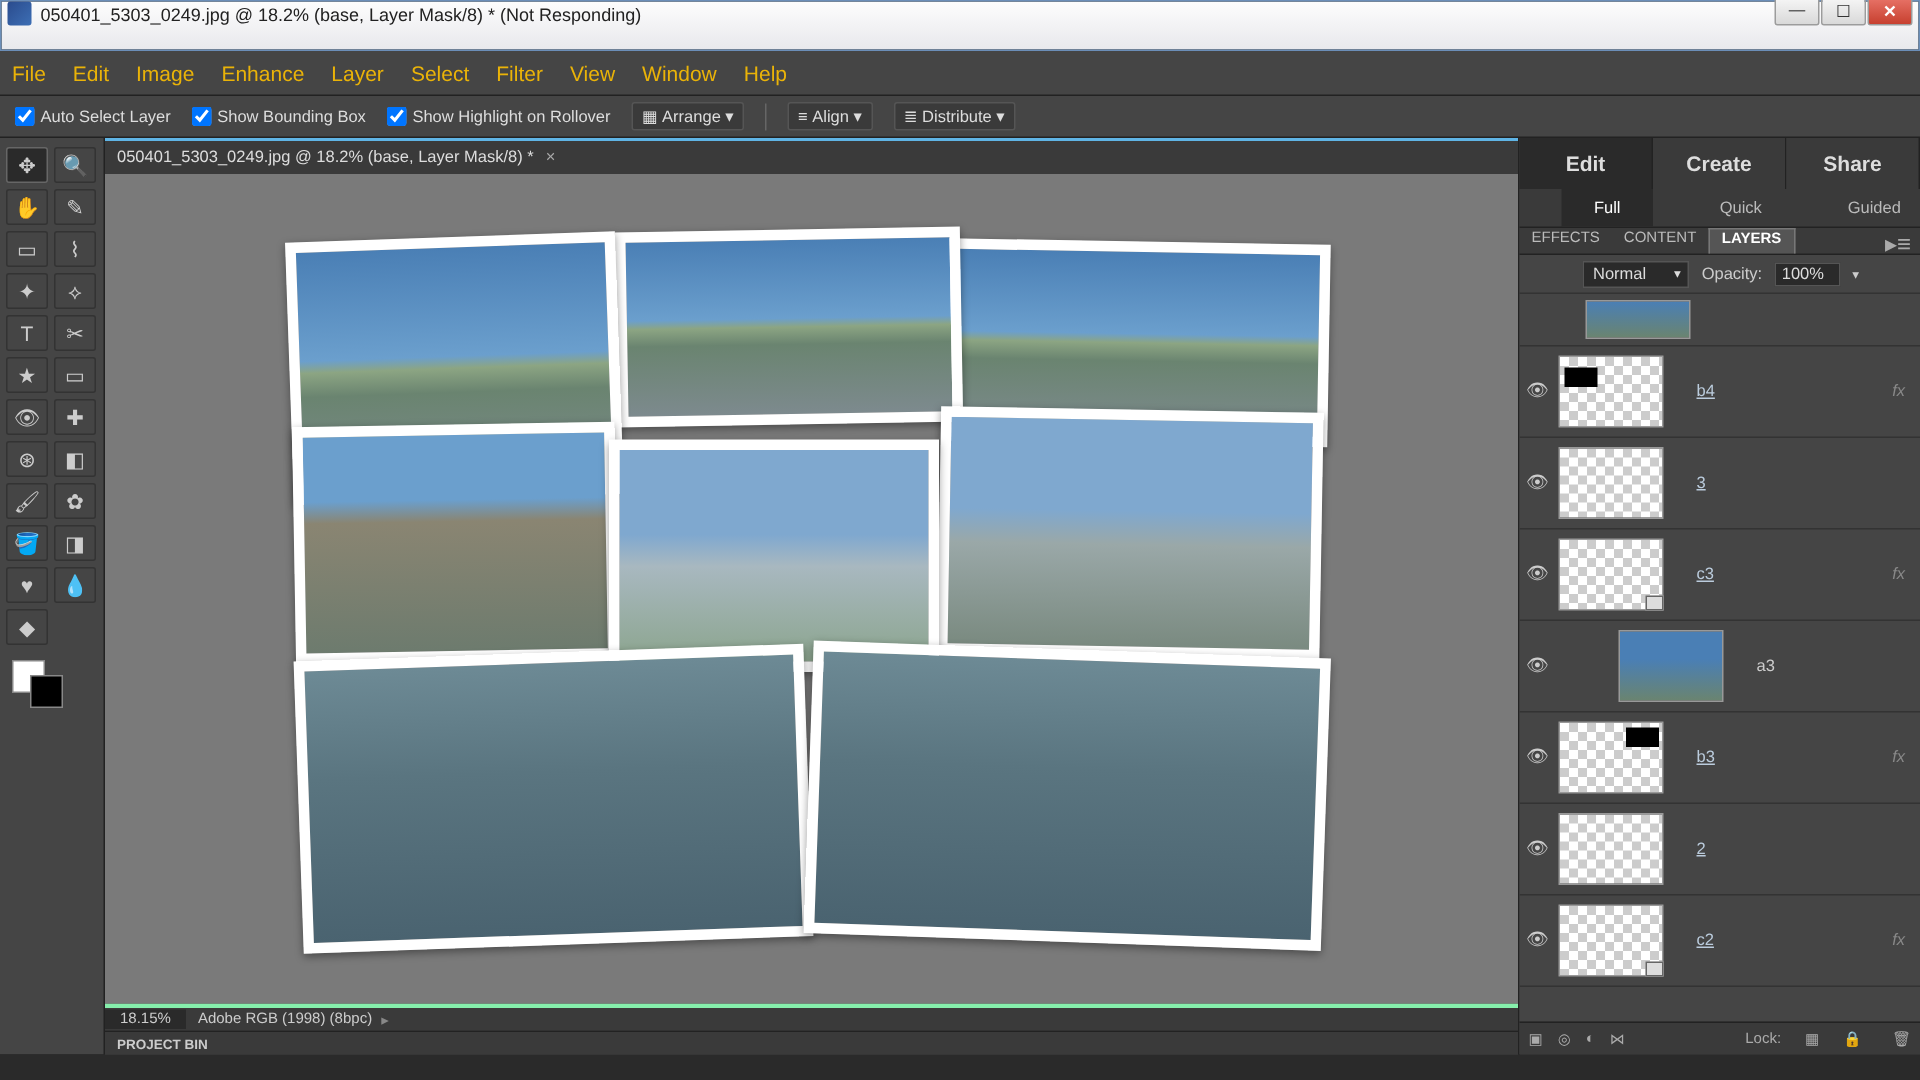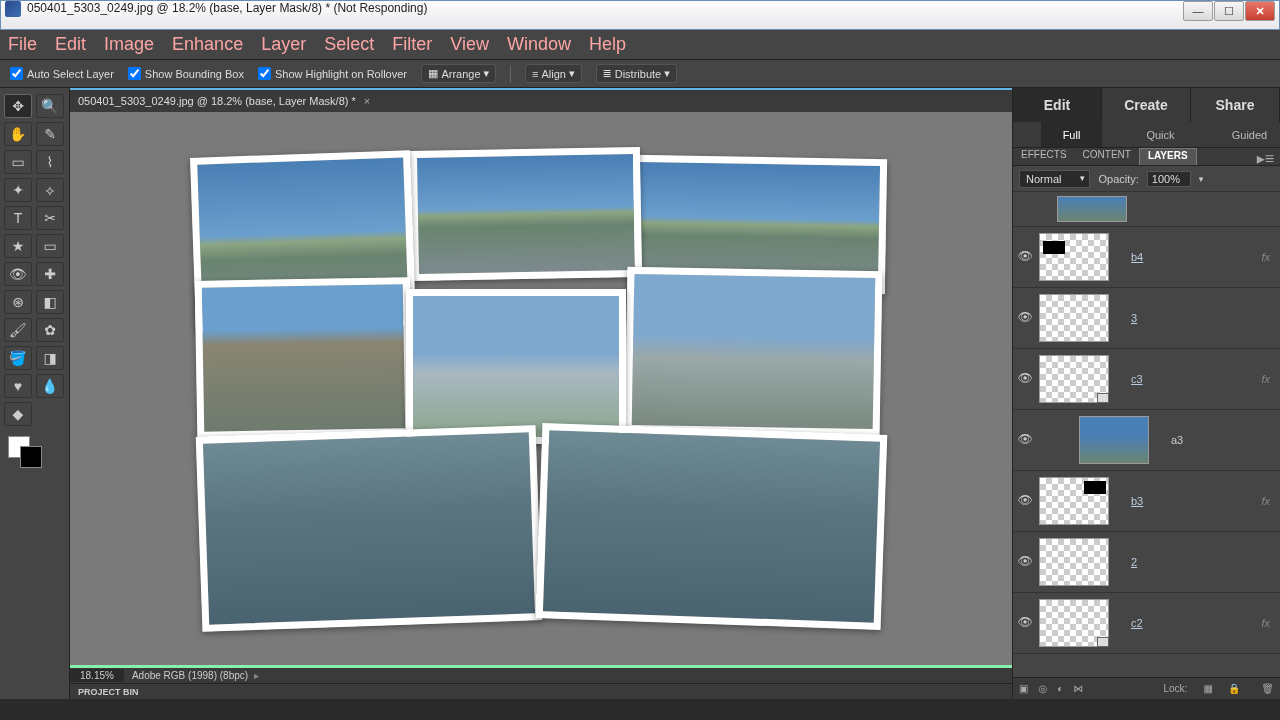--- a/index.html
+++ b/index.html
@@ -1,28 +1,28 @@
 <!DOCTYPE html>
 <html><head>
 <meta charset="utf-8">
 <style>
 * { margin: 0; padding: 0; box-sizing: border-box; font-family: Tahoma, sans-serif; }
 body { background: #000; overflow: hidden; width: 1280px; height: 720px; }
 
 
-.titlebar { height: 30px; background: linear-gradient(#fdfdfd,#e8e8ec); display: flex; align-items: flex-start; padding: 0 4px; border: 1px solid #6b8eb8; }
+.titlebar { height: 30px; background: linear-gradient(#fdfdfd,#e8e8ec); display: flex; align-items: flex-end; padding: 16px 4px; border: 1px solid #6b8eb8; }
 .titlebar-icon { width: 16px; height: 16px; background: linear-gradient(135deg,#2a4b8d,#3d6fb5); margin-right: 6px; border-radius: 2px; }
 .titlebar-text { font-size: 12px; color: #222; flex: 1; }
 .winbtns { display: flex; gap: 1px; }
 .winbtn { width: 30px; height: 20px; background: linear-gradient(#f7f7f7,#d9d9d9); border: 1px solid #9c9c9c; border-radius: 2px; display: flex; align-items: center; justify-content: center; font-size: 11px; color: #333; cursor: pointer; }
 .winbtn.close { background: linear-gradient(#e9756a,#c7402f); color: #fff; font-weight: bold; }
 
 
 .menubar { height: 30px; background: #454545; padding: 0 8px; display: flex; align-items: center; gap: 18px; border-bottom: 1px solid #222; }
-.menuitem { color: #fca5a5; font-size: 18px; cursor: pointer; }
+.menuitem { color: #eab308; font-size: 14px; cursor: pointer; }
 
 
 .optionsbar { height: 28px; background: #454545; border-bottom: 1px solid #222; display: flex; align-items: center; padding: 0 10px; gap: 14px; color: #ddd; font-size: 11px; }
 .optionsbar label { display: flex; align-items: center; gap: 4px; }
 .optionsbar .dd { display: inline-flex; align-items: center; gap: 3px; background: #3a3a3a; padding: 2px 6px; border: 1px solid #555; border-radius: 2px; cursor: pointer; }
 .optionsbar .sep { width: 1px; height: 18px; background: #666; }
 
 
 .mainwrap { display: flex; height: 611px; }
 
@@ -60,21 +60,21 @@
 .rp-tabs1 { display: flex; height: 34px; }
 .rp-tab1 { flex: 1; display: flex; align-items: center; justify-content: center; color: #ddd; font-size: 14px; font-weight: bold; background: #3a3a3a; border-right: 1px solid #222; cursor: pointer; }
 .rp-tab1.active { background: #2a2a2a; }
 .rp-tabs2 { display: flex; height: 26px; background: #3a3a3a; border-bottom: 1px solid #222; }
 .rp-tab2 { flex: 1; display: flex; align-items: center; justify-content: center; color: #bbb; font-size: 11px; cursor: pointer; margin-left: 28px; }
 .rp-tab2.active { color: #fff; background: #2a2a2a; }
 .rp-tabs3 { display: flex; height: 18px; background: #3a3a3a; border-bottom: 1px solid #222; justify-content: space-between; }
 .rp-tab3 { padding: 1px 8px; font-size: 10px; color: #bbb; cursor: pointer; }
 .rp-tab3.active { background: #555; color: #fff; font-weight: bold; border: 1px solid #777; border-bottom: none; }
 .layer-ctrl { height: 26px; display: flex; align-items: center; padding: 0 6px; gap: 8px; background: #454545; border-bottom: 1px solid #333; font-size: 11px; color: #ccc; }
-.layer-ctrl .blend { background: #2a2a2a; border: 1px solid #555; padding: 2px 28px 2px 6px; font-size: 11px; color: #ddd; position: relative; cursor: pointer; }
+.layer-ctrl .blend { background: #2a2a2a; border: 1px solid #555; padding: 2px 28px 2px 6px; font-size: 11px; color: #ddd; position: relative; cursor: pointer; margin-left: 36px; }
 .layer-ctrl .blend::after { content: "▾"; position: absolute; right: 5px; font-size: 9px; }
 .layer-ctrl .opv { background: #2a2a2a; border: 1px solid #555; padding: 1px 4px; width: 44px; font-size: 11px; color: #ddd; }
 .layers { flex: 1; overflow: hidden; background: #454545; }
 .layer { display: flex; align-items: center; padding: 6px 4px; border-bottom: 1px solid #333; gap: 6px; min-height: 56px; }
 .layer.first { min-height: 32px; padding: 4px; }
 .eye { width: 16px; height: 16px; color: #ccc; font-size: 12px; cursor: pointer; text-align: center; }
 .thumb { width: 70px; height: 48px; border: 1px solid #999; background: repeating-conic-gradient(#ccc 0 25%, #fff 0 50%) 0 0/12px 12px; position: relative; }
 .thumb.first { width: 70px; height: 26px; background: linear-gradient(#4a7fb5,#6a8470); margin-left: 40px; }
 .thumb.img { background: linear-gradient(#4a7fb5 40%,#6a8470); margin-left: 40px; }
 .thumb .blk { position: absolute; background: #000; }

